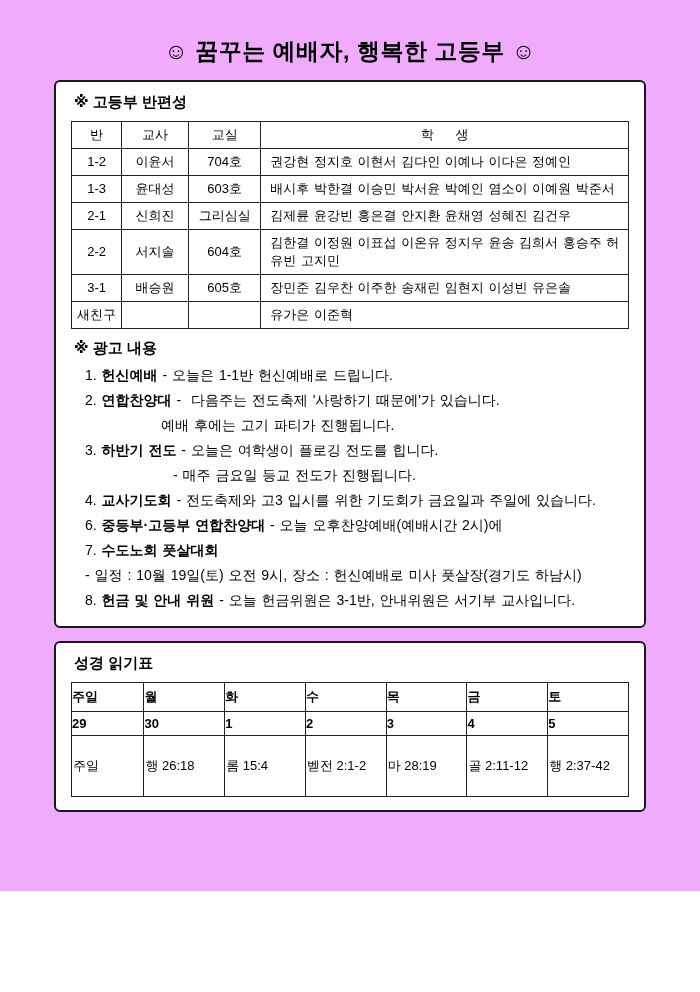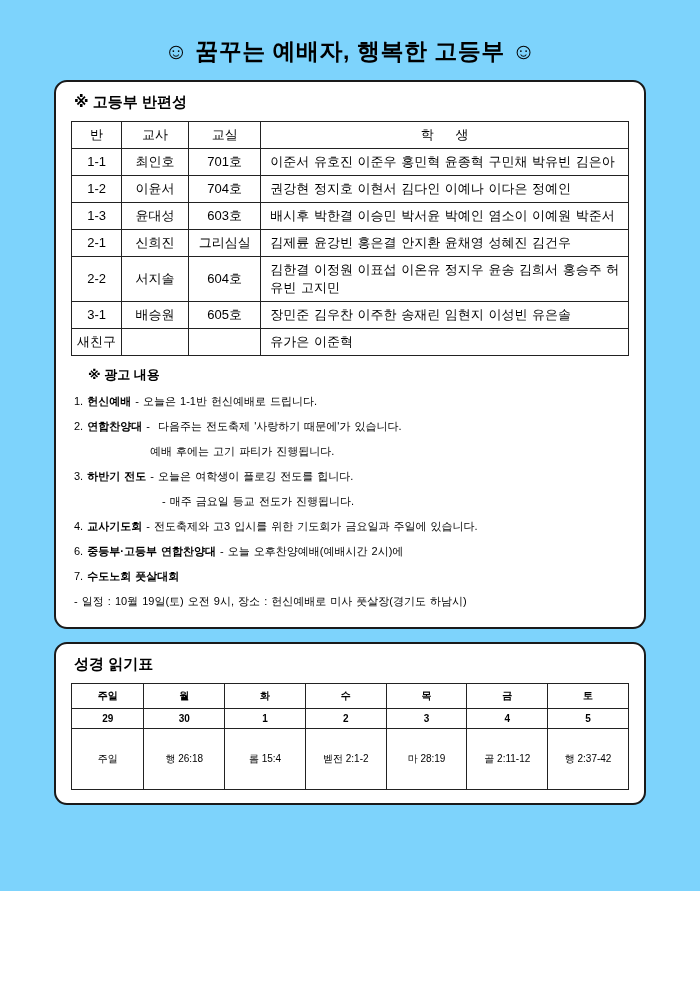--- a/index.html
+++ b/index.html
@@ -6,36 +6,36 @@
     margin: 0;
     padding: 0;
     background: #ffffff;
     color: #000000;
     font-family: "Liberation Sans", "DejaVu Sans", sans-serif;
   }
   .page {
     position: relative;
     width: 700px;
     height: 891px;
-    background: #7dd3fc;
+    background: #f0abfc;
     overflow: hidden;
   }
   .title {
     text-align: center;
     font-size: 23px;
     font-weight: bold;
     padding-top: 36px;
     letter-spacing: 0.5px;
   }
   .box {
     box-sizing: border-box;
     width: 592px;
     margin: 13px auto 0 auto;
     border: 2.5px solid #1a1a1a;
-    border-radius: 13px;
+    border-radius: 6px;
     padding: 9px 15px 13px 15px;
     background: #ffffff;
   }
   .section-title {
     font-size: 15px;
     font-weight: bold;
     margin: 2px 0 9px 3px;
   }
   
   table.roster {
@@ -52,42 +52,42 @@
     overflow: hidden;
   }
   .roster th { font-weight: normal; white-space: pre; }
   .roster td.students {
     text-align: left;
     padding-left: 9px;
     word-spacing: 1px;
   }
   
   .ann-title {
-    font-size: 13px;
+    font-size: 15px;
     font-weight: bold;
-    margin: 10px 0 5px 17px;
+    margin: 10px 0 5px 3px;
   }
   .ann-line {
-    font-size: 11px;
+    font-size: 14px;
     line-height: 25px;
-    margin-left: 3px;
+    margin-left: 14px;
     white-space: pre-wrap;
     word-spacing: 1px;
   }
   .ann-line .bold { font-weight: bold; }
   .indent-a { padding-left: 76px; }
   .indent-b { padding-left: 88px; }
   .indent-c { padding-left: 160px; }
   
   table.bible {
     width: 100%;
     border-collapse: collapse;
-    font-size: 10px;
+    font-size: 13px;
     table-layout: fixed;
-    text-align: center;
+    text-align: left;
   }
   .bible th, .bible td { border: 1.5px solid #222222; }
   .bible th { padding: 5px 0; font-weight: bold; }
   .bible td.date { padding: 4px 0; font-weight: bold; }
   .bible td.reading { height: 58px; vertical-align: middle; font-weight: normal; white-space: nowrap; }
 </style>
 </head>
 <body>
 
 <div class="page">
@@ -106,26 +106,20 @@
           <col style="width:66%">
       </colgroup>
       <tbody>
           <tr>
         <th>반</th>
         <th>교사</th>
         <th>교실</th>
         <th>학      생</th>
       </tr>
       <tr>
-        <td>1-1</td>
-        <td>최인호</td>
-        <td>701호</td>
-        <td class="students">이준서 유호진 이준우 홍민혁 윤종혁 구민채 박유빈 김은아</td>
-      </tr>
-      <tr>
         <td>1-2</td>
         <td>이윤서</td>
         <td>704호</td>
         <td class="students">권강현 정지호 이현서 김다인 이예나 이다은 정예인</td>
       </tr>
       <tr>
         <td>1-3</td>
         <td>윤대성</td>
         <td>603호</td>
         <td class="students">배시후 박한결 이승민 박서윤 박예인 염소이 이예원 박준서</td>
@@ -161,20 +155,21 @@
 
     <div class="ann-line"><span>1. </span><span class="bold">헌신예배</span><span> - 오늘은 1-1반 헌신예배로 드립니다.</span></div>
     <div class="ann-line"><span>2. </span><span class="bold">연합찬양대</span><span> -  다음주는 전도축제 '사랑하기 때문에'가 있습니다.</span></div>
     <div class="ann-line indent-a"><span>예배 후에는 고기 파티가 진행됩니다.</span></div>
     <div class="ann-line"><span>3. </span><span class="bold">하반기 전도</span><span> - 오늘은 여학생이 플로깅 전도를 힙니다.</span></div>
     <div class="ann-line indent-b"><span>- 매주 금요일 등교 전도가 진행됩니다.</span></div>
     <div class="ann-line"><span>4. </span><span class="bold">교사기도회</span><span> - 전도축제와 고3 입시를 위한 기도회가 금요일과 주일에 있습니다.</span></div>
     <div class="ann-line"><span>6. </span><span class="bold">중등부·고등부 연합찬양대</span><span> - 오늘 오후찬양예배(예배시간 2시)에</span></div>
     <div class="ann-line"><span>7. </span><span class="bold">수도노회 풋살대회</span><span></span></div>
     <div class="ann-line"><span>- 일정 : 10월 19일(토) 오전 9시, 장소 : 헌신예배로 미사 풋살장(경기도 하남시)</span></div>
+    <div class="ann-line"><span>8. </span><span class="bold">헌금 및 안내 위원</span><span> - 오늘 헌금위원은 3-1반, 안내위원은 서기부 교사입니다.</span></div>
 
   </div>
 
   <div class="box">
     <div class="section-title">성경 읽기표</div>
 
     <table class="bible">
       <colgroup>
         <col style="width:13%">
           <col style="width:14.5%">

